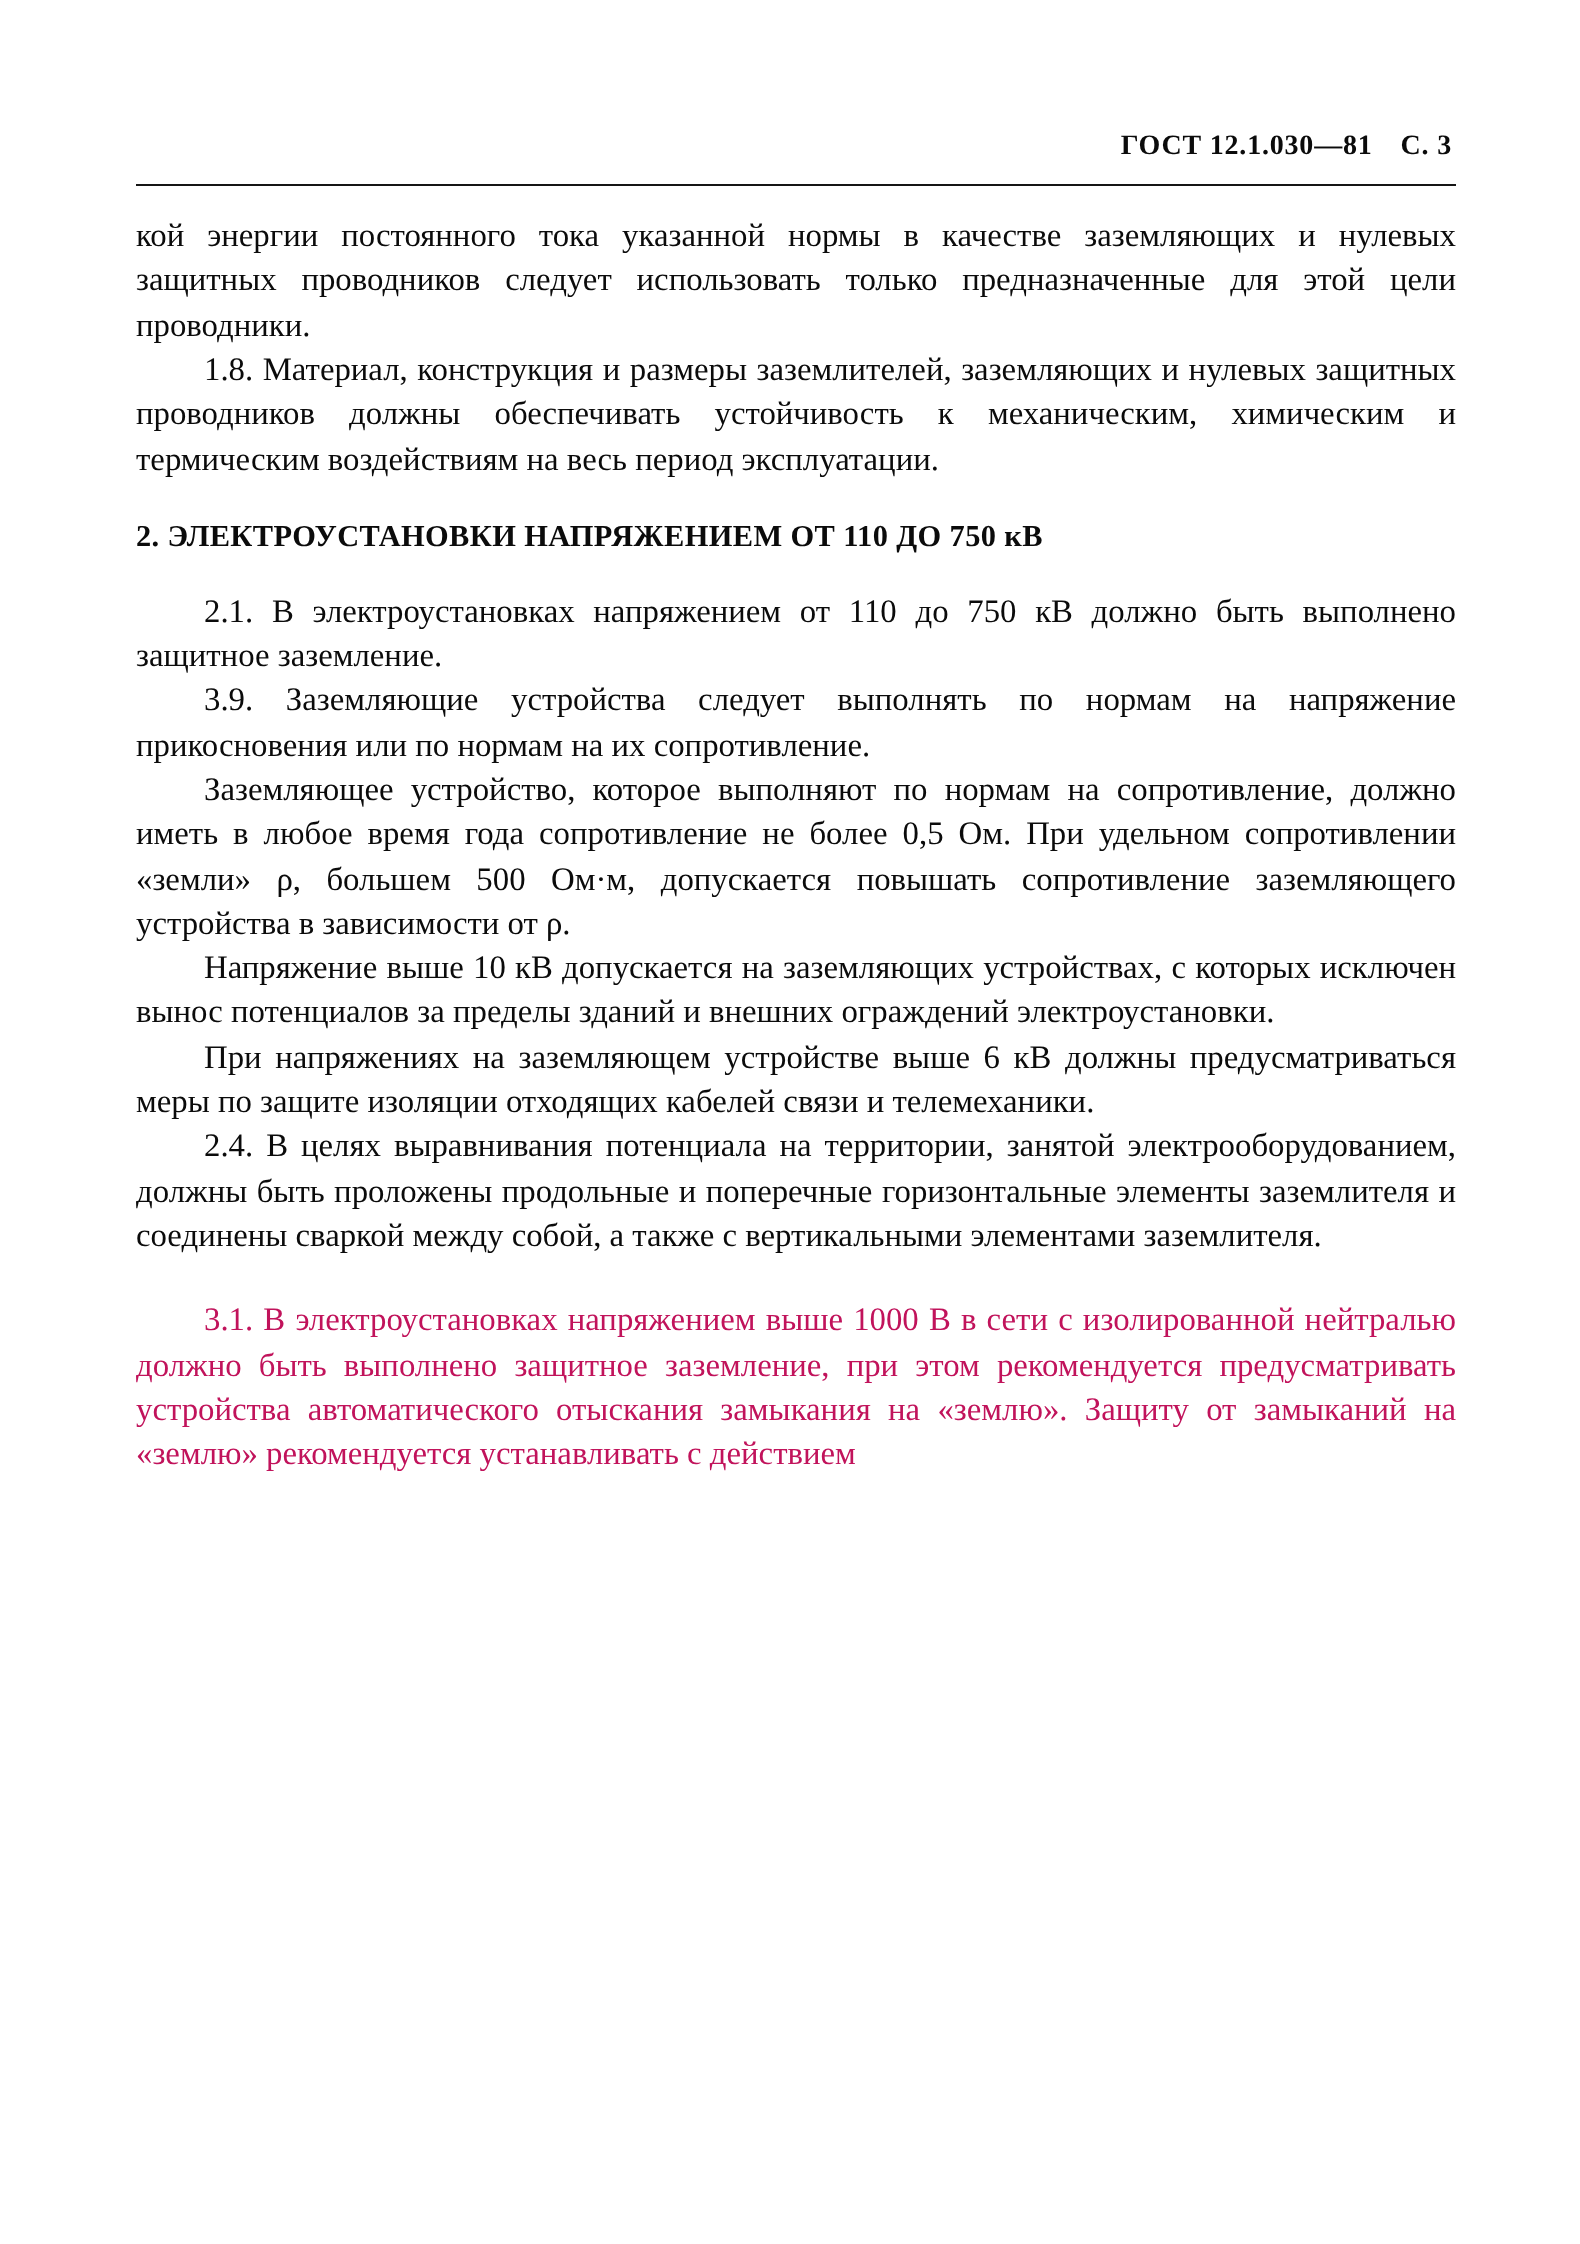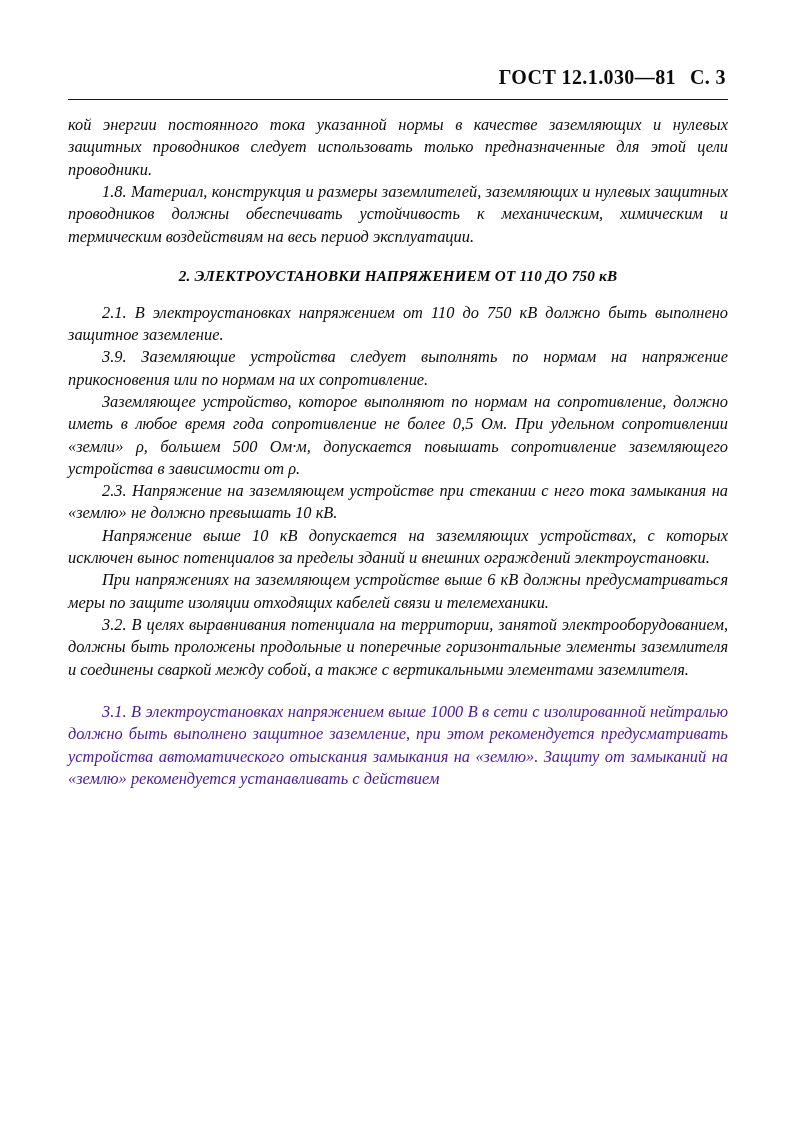--- a/index.html
+++ b/index.html
@@ -22,21 +22,21 @@
     padding: 66px 62px 0 68px;
     filter: contrast(1.05);
   }
   .header {
     display: flex;
     justify-content: flex-end;
     align-items: flex-start;
     gap: 14px;
     font-family: "Liberation Serif", serif;
     font-weight: bold;
-    font-size: 20px;
+    font-size: 14px;
     letter-spacing: 0.4px;
     margin-bottom: 10px;
     padding-right: 2px;
   }
   .header .std-no {
     white-space: nowrap;
   }
   .header .page-no {
     white-space: nowrap;
     font-weight: bold;
@@ -45,48 +45,46 @@
     border: 0;
     border-top: 1.6px solid #1a1a1a;
     margin: 0 0 14px 0;
   }
   .body {
     font-size: 16.4px;
     line-height: 1.36;
     text-align: justify;
     text-justify: inter-word;
     hyphens: manual;
-    font-style: italic;
   }
   p {
     margin: 0;
   }
   p.indent {
     text-indent: 34px;
   }
   p.bold-lead {
     font-weight: bold;
     text-indent: 34px;
   }
   .section-title {
-    text-align: center;
     font-weight: bold;
     font-size: 15.2px;
     letter-spacing: 0.2px;
     margin: 18px 0 16px 0;
     line-height: 1.3;
   }
   .section-title.two-line {
     margin: 20px 0 16px 0;
   }
   .faded {
     color: #2a2a2a;
   }
   .last-block {
-    color: #4c1d95;
+    color: #be185d;
   }
 </style>
 </head>
 <body>
 
 <div class="page">
 
   <div class="header">
     <span class="std-no">ГОСТ 12.1.030—81</span>
     <span class="page-no">С. 3</span>
@@ -100,24 +98,23 @@
 
 
     <p class="indent">1.8. Материал, конструкция и размеры заземлителей, заземляющих и нулевых защитных проводников должны обеспечивать устойчивость к механическим, химическим и термическим воздействиям на весь период эксплуатации.</p>
 
 
     <div class="section-title">2. ЭЛЕКТРОУСТАНОВКИ НАПРЯЖЕНИЕМ ОТ 110 ДО 750 кВ</div>
 
     <p class="indent">2.1. В электроустановках напряжением от 110 до 750 кВ должно быть выполнено защитное заземление.</p>
     <p class="indent">3.9. Заземляющие устройства следует выполнять по нормам на напряжение прикосновения или по нормам на их сопротивление.</p>
     <p class="indent">Заземляющее устройство, которое выполняют по нормам на сопротивление, должно иметь в любое время года сопротивление не более 0,5 Ом. При удельном сопротивлении «земли» ρ, большем 500 Ом·м, допускается повышать сопротивление заземляющего устройства в зависимости от ρ.</p>
-    <p class="indent">2.3. Напряжение на заземляющем устройстве при стекании с него тока замыкания на «землю» не должно превышать 10 кВ.</p>
     <p class="indent">Напряжение выше 10 кВ допускается на заземляющих устройствах, с которых исключен вынос потенциалов за пределы зданий и внешних ограждений электроустановки.</p>
     <p class="indent">При напряжениях на заземляющем устройстве выше 6 кВ должны предусматриваться меры по защите изоляции отходящих кабелей связи и телемеханики.</p>
-    <p class="indent">3.2. В целях выравнивания потенциала на территории, занятой электрооборудованием, должны быть проложены продольные и поперечные горизонтальные элементы заземлителя и соединены сваркой между собой, а также с вертикальными элементами заземлителя.</p>
+    <p class="indent">2.4. В целях выравнивания потенциала на территории, занятой электрооборудованием, должны быть проложены продольные и поперечные горизонтальные элементы заземлителя и соединены сваркой между собой, а также с вертикальными элементами заземлителя.</p>
 
     <div class="section-title two-line">
     </div>
 
     <p class="indent faded last-block">3.1. В электроустановках напряжением выше 1000 В в сети с изолированной нейтралью должно быть выполнено защитное заземление, при этом рекомендуется предусматривать устройства автоматического отыскания замыкания на «землю». Защиту от замыканий на «землю» рекомендуется устанавливать с действием</p>
 
   </div>
 </div>
 
 </body></html>

